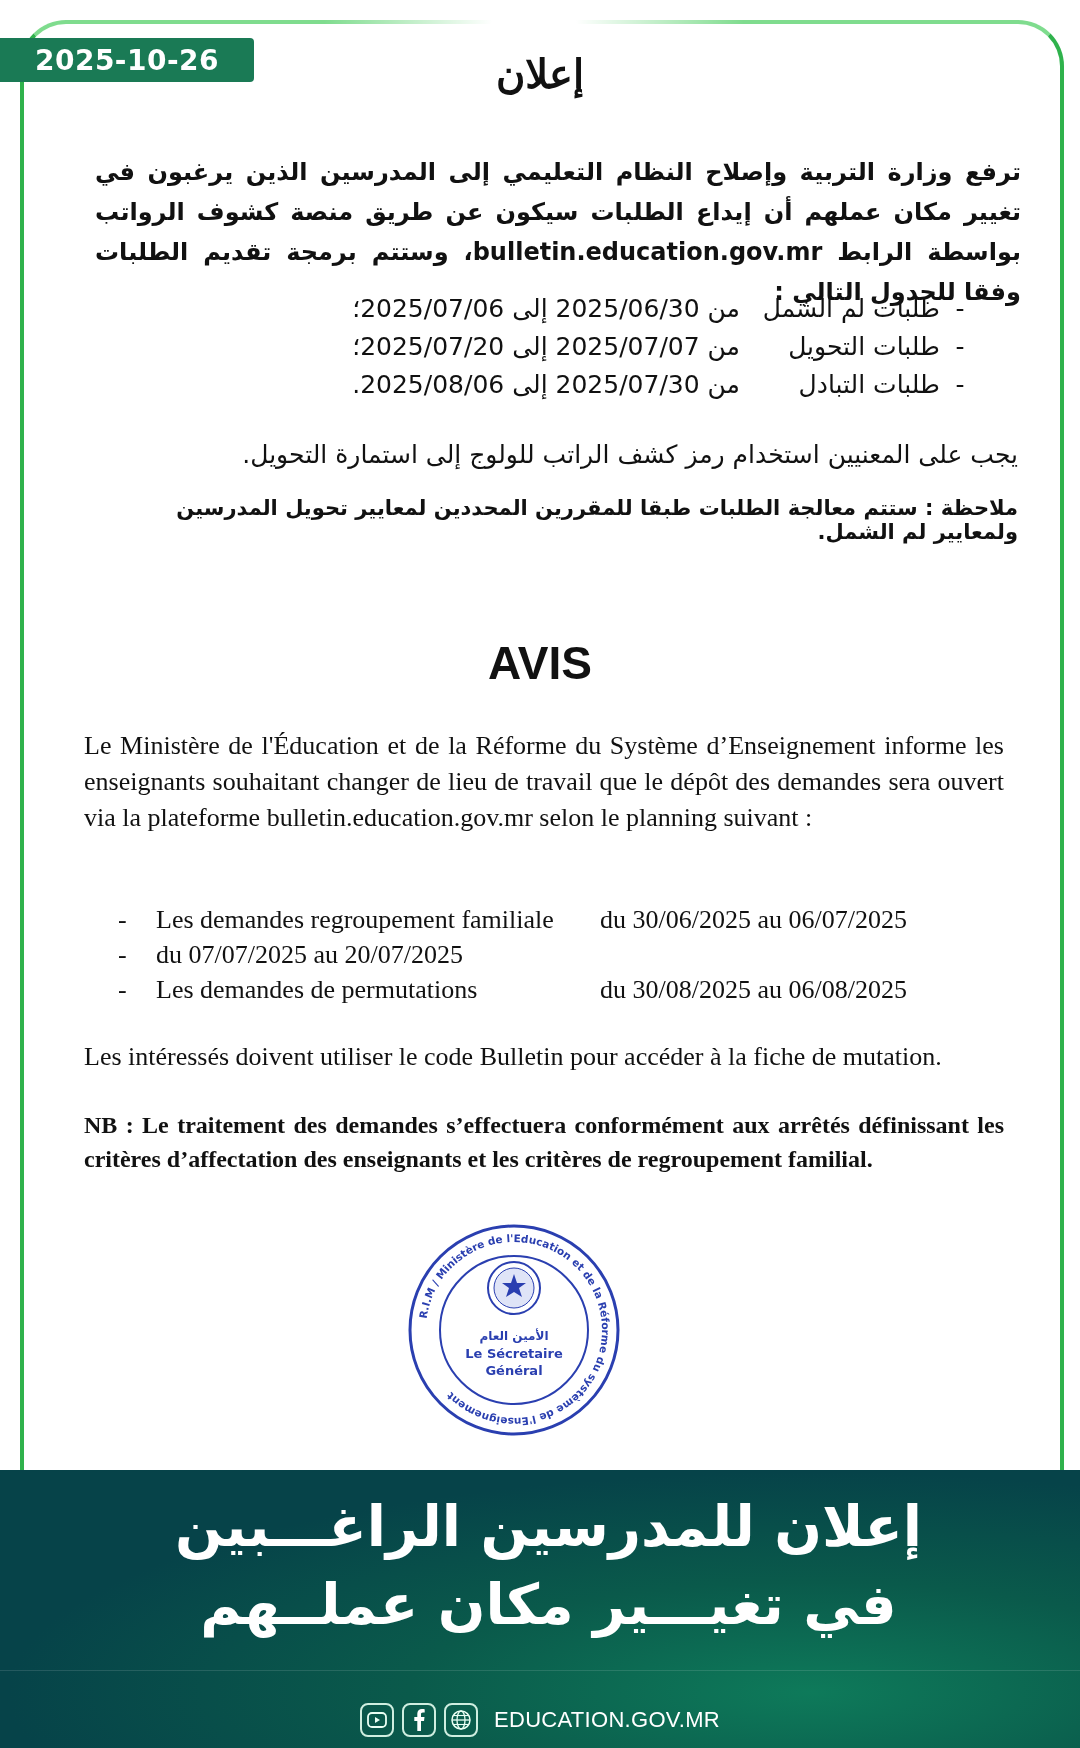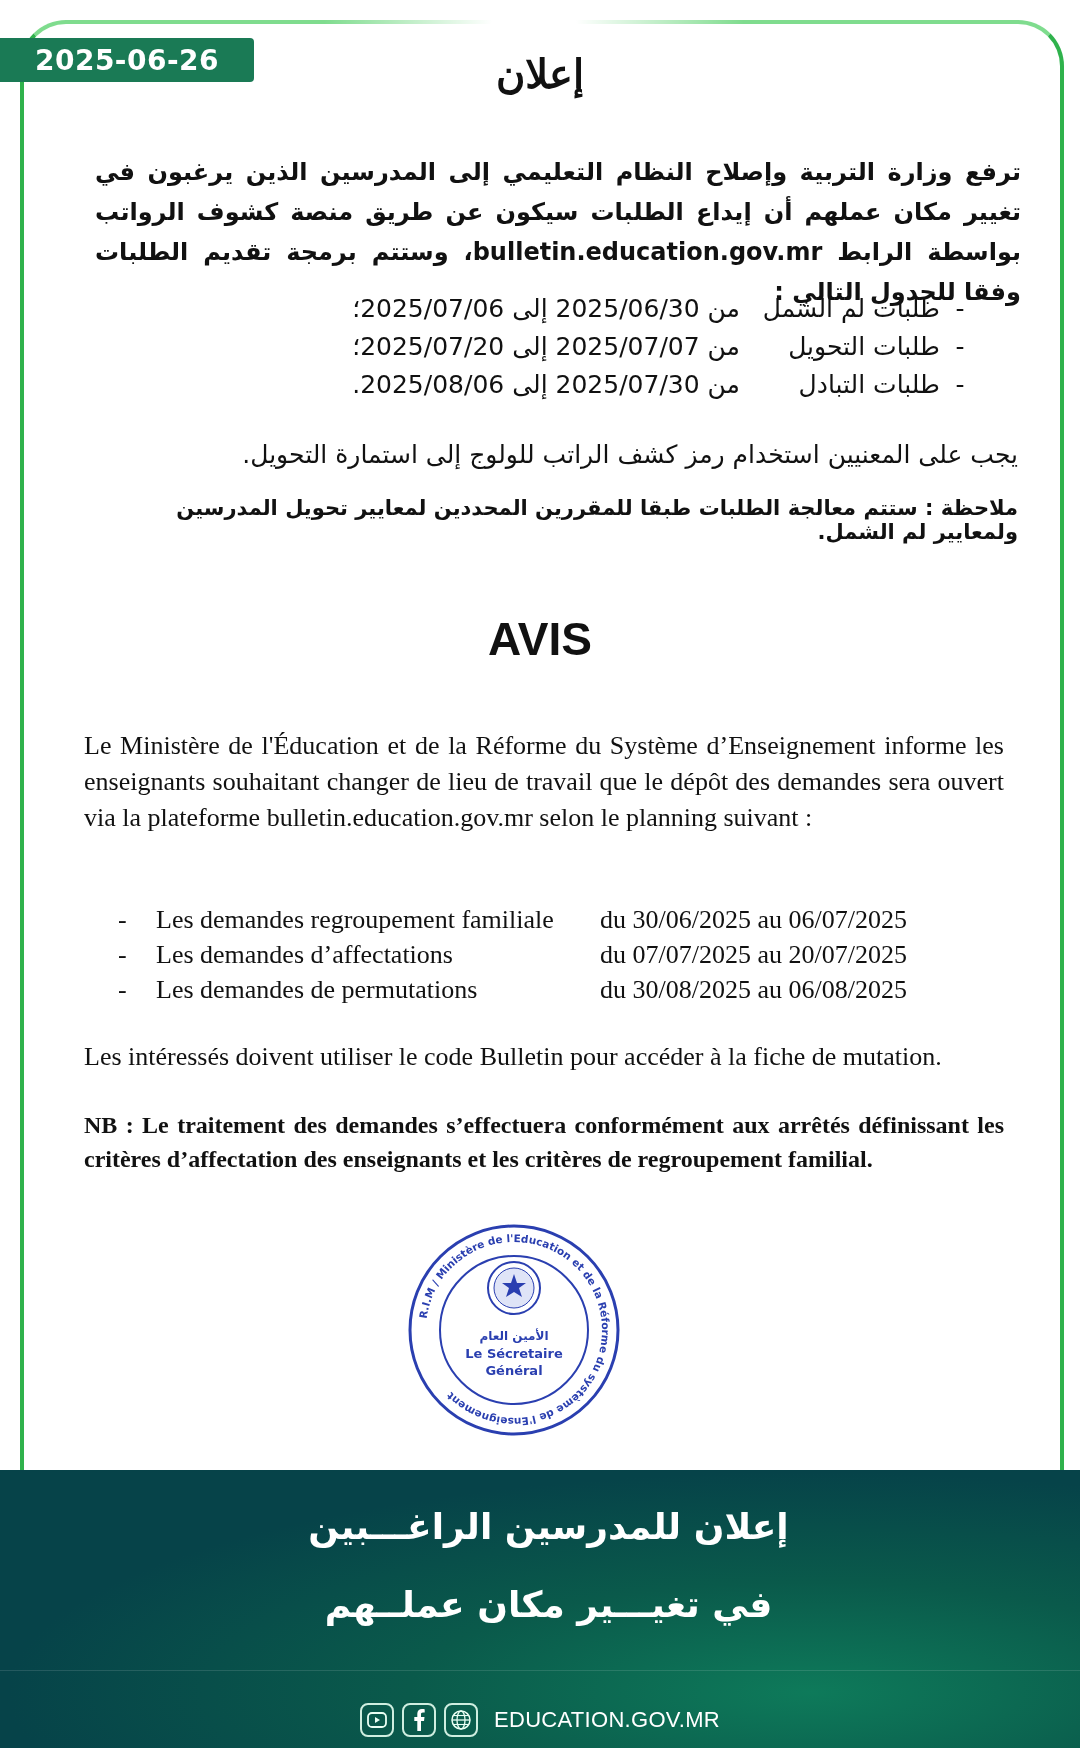--- a/index.html
+++ b/index.html
@@ -43,21 +43,21 @@
   }
   .ar-list .dash { width: 40px; text-align: center; }
   .ar-list .lbl { width: 180px; text-align: right; }
   .ar-list .rng { flex: 1; text-align: right; padding-right: 20px; }
   .ar-line {
     position: absolute; left: 92px; width: 926px; text-align: right;
     font-size: 24px; font-weight: bold;
   }
 
   .avis-title {
-    position: absolute; left: 0; width: 1080px; top: 612px; text-align: center;
+    position: absolute; left: 0; width: 1080px; top: 636px; text-align: center;
     font-family: "Liberation Sans", sans-serif; font-weight: bold; font-size: 46px;
   }
   .fr-para {
     position: absolute; left: 84px; width: 920px; top: 728px;
     font-size: 26px; line-height: 36px; text-align: justify;
   }
   .fr-list {
     position: absolute; left: 118px; width: 830px; top: 902px; list-style: none;
   }
   .fr-list li { display: flex; font-size: 26px; line-height: 35px; height: 35px; }
@@ -77,21 +77,21 @@
   }
 
   .banner {
     position: absolute; left: 0; top: 1470px; width: 1080px; height: 278px;
     background: radial-gradient(ellipse at 75% 80%, #0e7a5a 0%, #0a5a4b 35%, #064349 70%),
                 linear-gradient(180deg, #053f47, #0a5d4e);
   }
   .banner-title {
     position: absolute; left: 0; width: 1080px; top: 1488px;
     text-align: center; color: #fff; font-weight: bold;
-    font-size: 36px; line-height: 78px; direction: rtl;
+    font-size: 56px; line-height: 78px; direction: rtl;
     font-family: "DejaVu Sans", sans-serif;
     padding-left: 17px;
   }
   .divider {
     position: absolute; left: 0; top: 1670px; width: 1080px; height: 1px;
     background: rgba(255,255,255,0.12);
   }
   .footer {
     position: absolute; left: 0; width: 1080px; top: 1700px; height: 40px;
     display: flex; align-items: center; justify-content: center; gap: 8px;
@@ -103,21 +103,21 @@
   .site {
     color: #fff; font-family: "Liberation Sans", sans-serif; font-size: 22px;
     margin-left: 8px; letter-spacing: 0.3px;
   }
 </style>
 </head>
 <body>
 
 <div class="frame"></div>
 
-<div class="date-badge">2025-06-26</div>
+<div class="date-badge">2025-10-26</div>
 
 <div class="ar ar-title">إعلان</div>
 <p class="ar ar-para">ترفع وزارة التربية وإصلاح النظام التعليمي إلى المدرسين الذين يرغبون في تغيير مكان عملهم أن إيداع الطلبات سيكون عن طريق منصة كشوف الرواتب بواسطة الرابط bulletin.education.gov.mr، وستتم برمجة تقديم الطلبات وفقا للجدول التالي :</p>
 <ul class="ar ar-list">
   <li>
     <span class="dash">-</span>
     <span class="lbl">طلبات لم الشمل</span>
     <span class="rng">من 2025/06/30 إلى 2025/07/06؛</span>
   </li>
   <li>
@@ -137,21 +137,20 @@
 <div class="avis-title">AVIS</div>
 <p class="fr-para">Le Ministère de l'Éducation et de la Réforme du Système d’Enseignement informe les enseignants souhaitant changer de lieu de travail que le dépôt des demandes sera ouvert via la plateforme bulletin.education.gov.mr selon le planning suivant :</p>
 <ul class="fr-list">
   <li>
     <span class="dash">-</span>
     <span class="lbl">Les demandes regroupement familiale</span>
     <span class="rng">du 30/06/2025 au 06/07/2025</span>
   </li>
   <li>
     <span class="dash">-</span>
-    <span class="lbl">Les demandes d’affectations</span>
     <span class="rng">du 07/07/2025 au 20/07/2025</span>
   </li>
   <li>
     <span class="dash">-</span>
     <span class="lbl">Les demandes de permutations</span>
     <span class="rng">du 30/08/2025 au 06/08/2025</span>
   </li>
 </ul>
 <div class="fr-line">Les intéressés doivent utiliser le code Bulletin pour accéder à la fiche de mutation.</div>
 <p class="fr-nb">NB : Le traitement des demandes s’effectuera conformément aux arrêtés définissant les critères d’affectation des enseignants et les critères de regroupement familial.</p>

